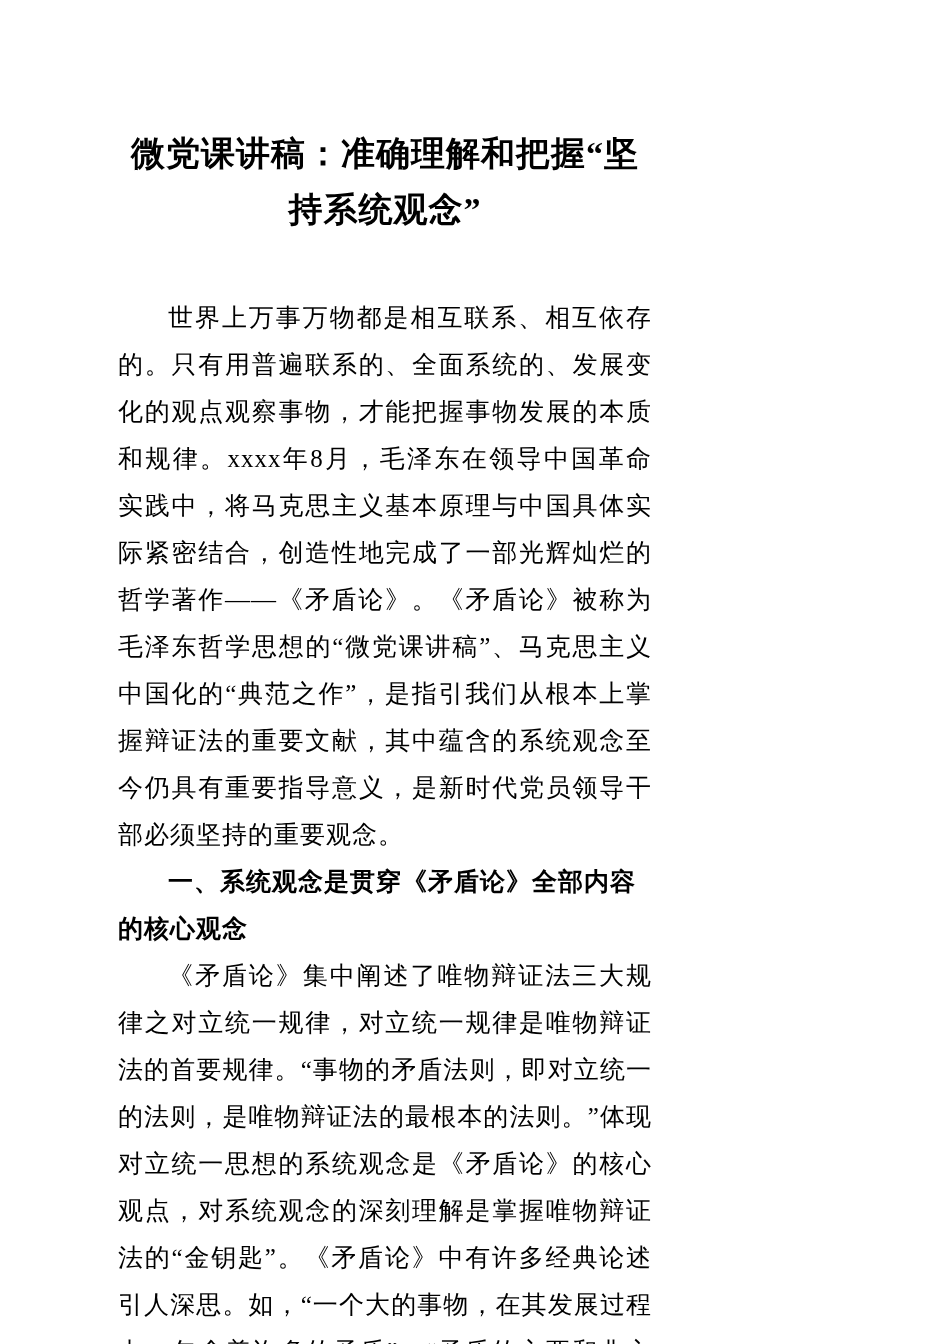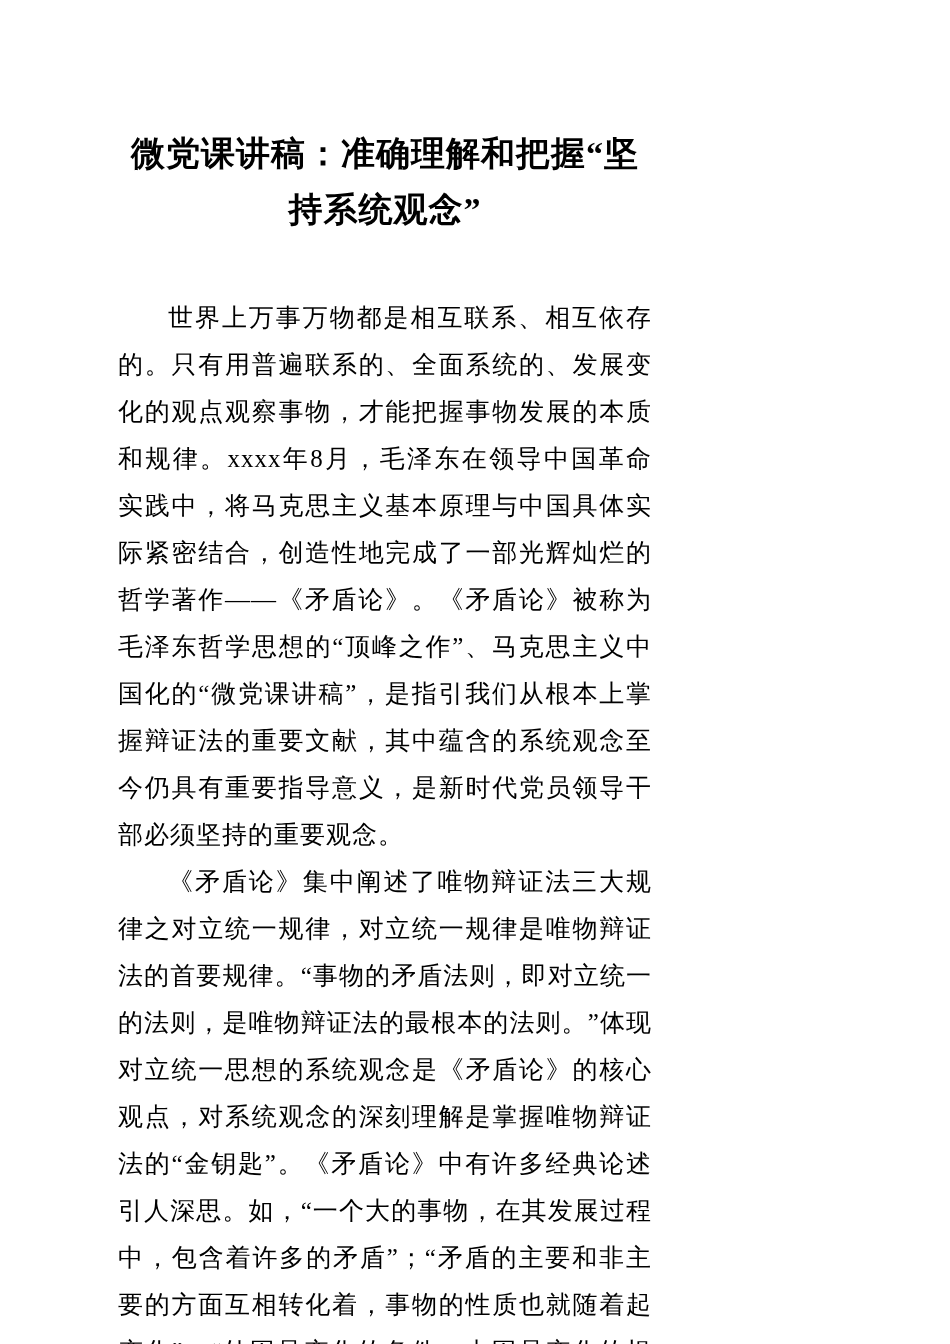--- a/index.html
+++ b/index.html
@@ -48,17 +48,18 @@
     font-family: "Liberation Sans", "DejaVu Sans", sans-serif;
   }
 </style>
 </head>
 <body>
 
 <div class="page">
   <h1 class="title">微党课讲稿：准确理解和把握“坚持系统观念”</h1>
 
 
-  <p class="para">世界上万事万物都是相互联系、相互依存的。只有用普遍联系的、全面系统的、发展变化的观点观察事物，才能把握事物发展的本质和规律。xxxx年8月，毛泽东在领导中国革命实践中，将马克思主义基本原理与中国具体实际紧密结合，创造性地完成了一部光辉灿烂的哲学著作——《矛盾论》。《矛盾论》被称为毛泽东哲学思想的“顶峰之作”、马克思主义中国化的“微党课讲稿”，是指引我们从根本上掌握辩证法的重要文献，其中蕴含的系统观念至今仍具有重要指导意义，是新时代党员领导干部必须坚持的重要观念。</p>
+  <p class="para">世界上万事万物都是相互联系、相互依存的。只有用普遍联系的、全面系统的、发展变化的观点观察事物，才能把握事物发展的本质和规律。xxxx年8月，毛泽东在领导中国革命实践中，将马克思主义基本原理与中国具体实际紧密结合，创造性地完成了一部光辉灿烂的哲学著作——《矛盾论》。《矛盾论》被称为毛泽东哲学思想的“微党课讲稿”、马克思主义中国化的“典范之作”，是指引我们从根本上掌握辩证法的重要文献，其中蕴含的系统观念至今仍具有重要指导意义，是新时代党员领导干部必须坚持的重要观念。</p>
 
+  <h2 class="heading">一、系统观念是贯穿《矛盾论》全部内容的核心观念</h2>
 
   <p class="para">《矛盾论》集中阐述了唯物辩证法三大规律之对立统一规律，对立统一规律是唯物辩证法的首要规律。“事物的矛盾法则，即对立统一的法则，是唯物辩证法的最根本的法则。”体现对立统一思想的系统观念是《矛盾论》的核心观点，对系统观念的深刻理解是掌握唯物辩证法的“金钥匙”。《矛盾论》中有许多经典论述引人深思。如，“一个大的事物，在其发展过程中，包含着许多的矛盾”；“矛盾的主要和非主要的方面互相转化着，事物的性质也就随着起变化”；“外因是变化的条件，内因是变化的根据，外因通过内因而起作用”；“党内</p>
 </div>
 
 </body></html>

